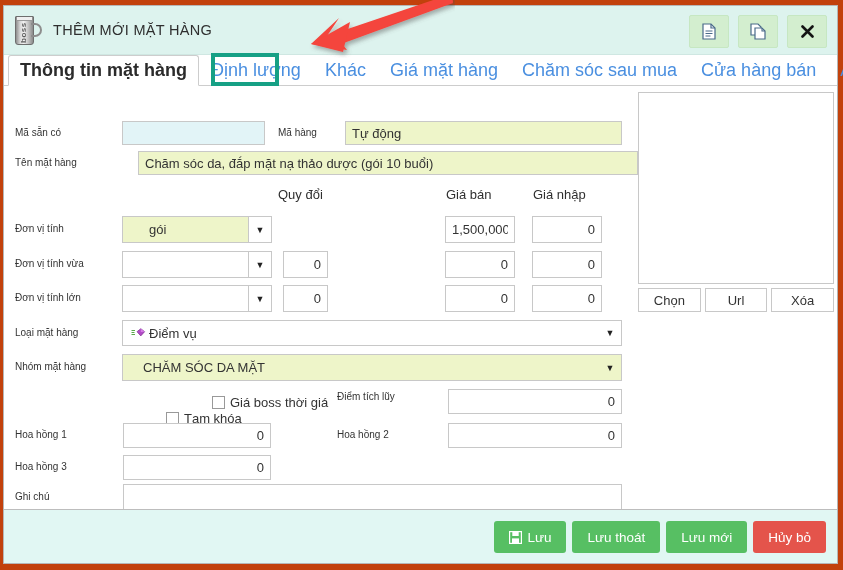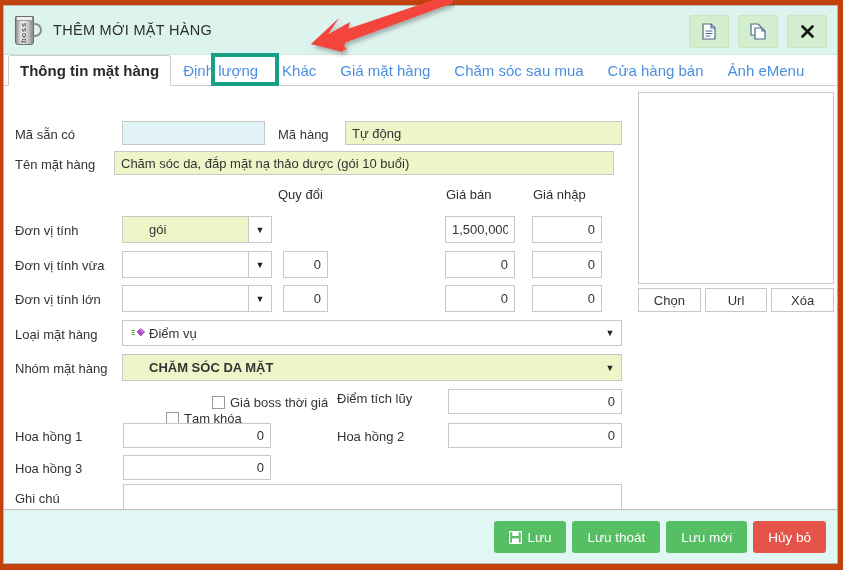--- a/index.html
+++ b/index.html
@@ -130,21 +130,21 @@
     display: flex;
     align-items: stretch;
     padding-left: 4px;
     box-sizing: border-box;
     position: relative;
   }
   .tab {
     display: flex;
     align-items: center;
     padding: 0 12px;
-    font-size: 15px;
+    font-size: 18px;
     color: #4a8fe0;
     cursor: pointer;
     position: relative;
     box-sizing: border-box;
     white-space: nowrap;
   }
   .tab.active {
     color: #2b2b2b;
     font-weight: bold;
     background: #ffffff;
@@ -158,21 +158,21 @@
   
   .content {
     flex: 1 1 auto;
     background: #ffffff;
     position: relative;
     overflow: hidden;
   }
 
   .lbl {
     position: absolute;
-    font-size: 13px;
+    font-size: 10px;
     color: #333333;
     white-space: nowrap;
   }
   .colhdr {
     position: absolute;
     font-size: 13px;
     color: #2f2f2f;
     white-space: nowrap;
   }
 
@@ -386,21 +386,21 @@
     </div>
 
     <div class="content">
 
       <div class="lbl" style="left:11px; top:41px;">Mã sẵn có</div>
       <input class="fld cyan" style="left: 118px; top: 35px; width: 143px; height: 24px;" value="">
       <div class="lbl" style="left:274px; top:41px;">Mã hàng</div>
       <input class="fld yellow" style="left: 341px; top: 35px; width: 277px; height: 24px;" value="Tự động">
 
       <div class="lbl" style="left:11px; top:71px;">Tên mặt hàng</div>
-      <input class="fld yellow" style="left: 110px; top: 65px; width: 500px; height: 24px;" value="Chăm sóc da, đắp mặt nạ thảo dược (gói 10 buổi)">
+      <input class="fld yellow" style="left: 134px; top: 65px; width: 500px; height: 24px;" value="Chăm sóc da, đắp mặt nạ thảo dược (gói 10 buổi)">
 
       <div class="colhdr" style="left:274px; top:101px;">Quy đổi</div>
       <div class="colhdr" style="left:442px; top:101px;">Giá bán</div>
       <div class="colhdr" style="left:529px; top:101px;">Giá nhập</div>
 
       <div class="lbl" style="left:11px; top:137px;">Đơn vị tính</div>
       <div class="combo yellow" style="left:118px; top:130px; width:150px; height:27px;justify-content:flex-end;">
         <div class="ctext">gói</div>
         <div class="carrow">▼</div>
       </div>
@@ -431,21 +431,21 @@
           <path d="M0.5 4 h3.5 M0.5 6 h3 M0.5 8 h3.5" stroke="#5aa84a" stroke-width="1"></path>
           <path d="M9.8 2.2 L13.6 5.2 L9.8 9.4 L6 5.2 Z" fill="#b24bc6" stroke="#7d2f8f" stroke-width="0.7"></path>
           <path d="M9.8 2.2 L13.6 5.2 L9.8 5.6 Z" fill="#d87ce8"></path>
         </svg>
         <div class="ctext">Điểm vụ</div>
         <div class="carrow">▼</div>
       </div>
 
       <div class="lbl" style="left:11px; top:275px;">Nhóm mặt hàng</div>
       <div class="combo yellow arrow-flat" style="left:118px; top:268px; width:500px; height:27px;">
-        <div class="ctext" style="padding-left:26px;font-weight:bold;">CHĂM SÓC DA MẶT</div>
+        <div class="ctext" style="padding-left:20px;">CHĂM SÓC DA MẶT</div>
         <div class="carrow">▼</div>
       </div>
 
       <div class="cbx-wrap" style="left:119px; top:325px;padding-left:43px;">
         <div class="cbx"></div>
         <div class="cbx-lbl">Tạm khóa</div>
       </div>
       <div class="cbx-wrap" style="left:208px; top:309px;">
         <div class="cbx"></div>
         <div class="cbx-lbl">Giá boss thời giá</div>

